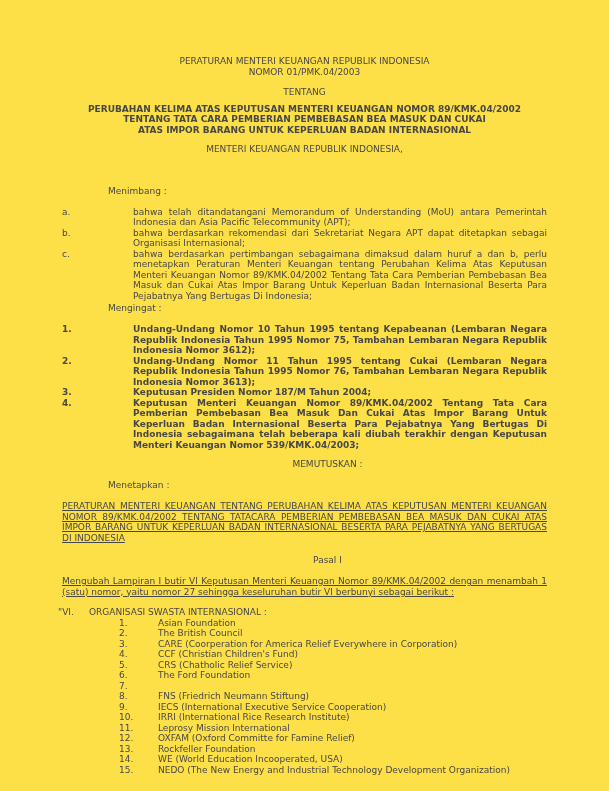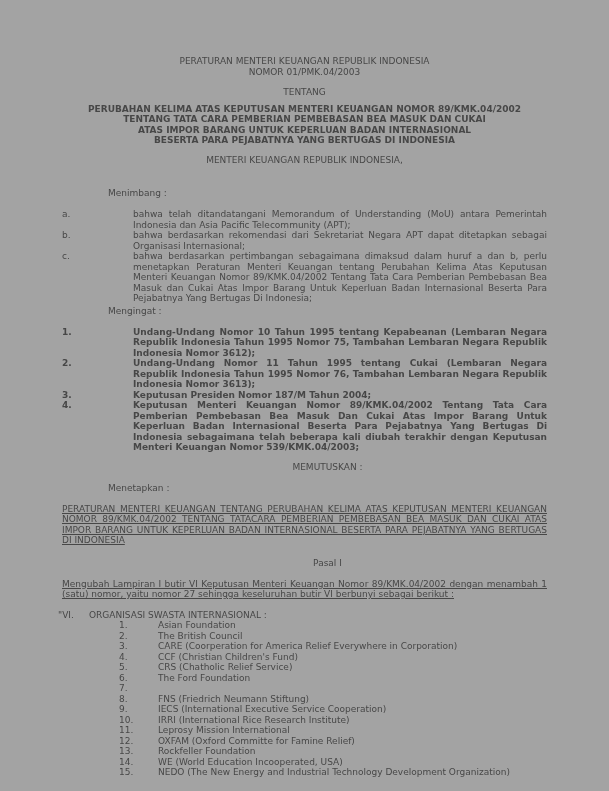--- a/index.html
+++ b/index.html
@@ -5,36 +5,36 @@
   * { margin: 0; padding: 0; box-sizing: border-box; }
   html, body {
     width: 609px;
     height: 791px;
     background: #ffffff;
     font-family: "DejaVu Sans", "Liberation Sans", sans-serif;
   }
   .page {
     width: 609px;
     height: 791px;
-    background: #a3a3a3;
+    background: #fde047;
     color: #474747;
     font-size: 9px;
     line-height: 10.5px;
     padding: 56px 62px 0 62px;
     overflow: hidden;
   }
   .center { text-align: center; }
   .justify { text-align: justify; text-decoration: underline; }
   .mb-small  { margin-bottom: 6px; }
   .mb-line   { margin-bottom: 10.5px; margin-left: 46px; }
   .mb-9      { margin-bottom: 9px; font-weight: bold; }
   .mb-10     { margin-bottom: 10px; }
   .mb-12     { margin-bottom: 12px; }
   .mb-2      { margin-bottom: 2px; }
-  .mb-issuer { margin-bottom: 23px; }
+  .mb-issuer { margin-bottom: 31px; }
   .hang-row { display: flex; align-items: flex-start; }
   .hang-row .marker { flex: 0 0 31px; }
   .hang-row .body   { flex: 1 1 auto; text-align: justify; margin-left: 40px; }
   .vi-row { display: flex; margin-left: -4px; }
   .vi-row .marker { flex: 0 0 31px; }
   .vi-row .body { flex: 1 1 auto; }
   .org-row { display: flex; padding-left: 57px; }
   .org-row .marker { flex: 0 0 39px; }
   .org-row .body { flex: 1 1 auto; }
 </style>
@@ -47,21 +47,20 @@
     <div>PERATURAN MENTERI KEUANGAN REPUBLIK INDONESIA</div>
     <div>NOMOR 01/PMK.04/2003</div>
   </div>
 
   <div class="center mb-small">TENTANG</div>
 
   <div class="center mb-9">
     <div>PERUBAHAN KELIMA ATAS KEPUTUSAN MENTERI KEUANGAN NOMOR 89/KMK.04/2002</div>
     <div>TENTANG TATA CARA PEMBERIAN PEMBEBASAN BEA MASUK DAN CUKAI</div>
     <div>ATAS IMPOR BARANG UNTUK KEPERLUAN BADAN INTERNASIONAL</div>
-    <div>BESERTA PARA PEJABATNYA YANG BERTUGAS DI INDONESIA</div>
   </div>
 
   <div class="center mb-issuer">MENTERI KEUANGAN REPUBLIK INDONESIA,</div>
 
   <div class="mb-line">Menimbang :</div>
   <div class="mb-2">
     <div class="hang-row">
       <span class="marker">a.</span>
       <span class="body">bahwa telah ditandatangani Memorandum of Understanding (MoU) antara Pemerintah Indonesia dan Asia Pacific Telecommunity (APT);</span>
     </div>

